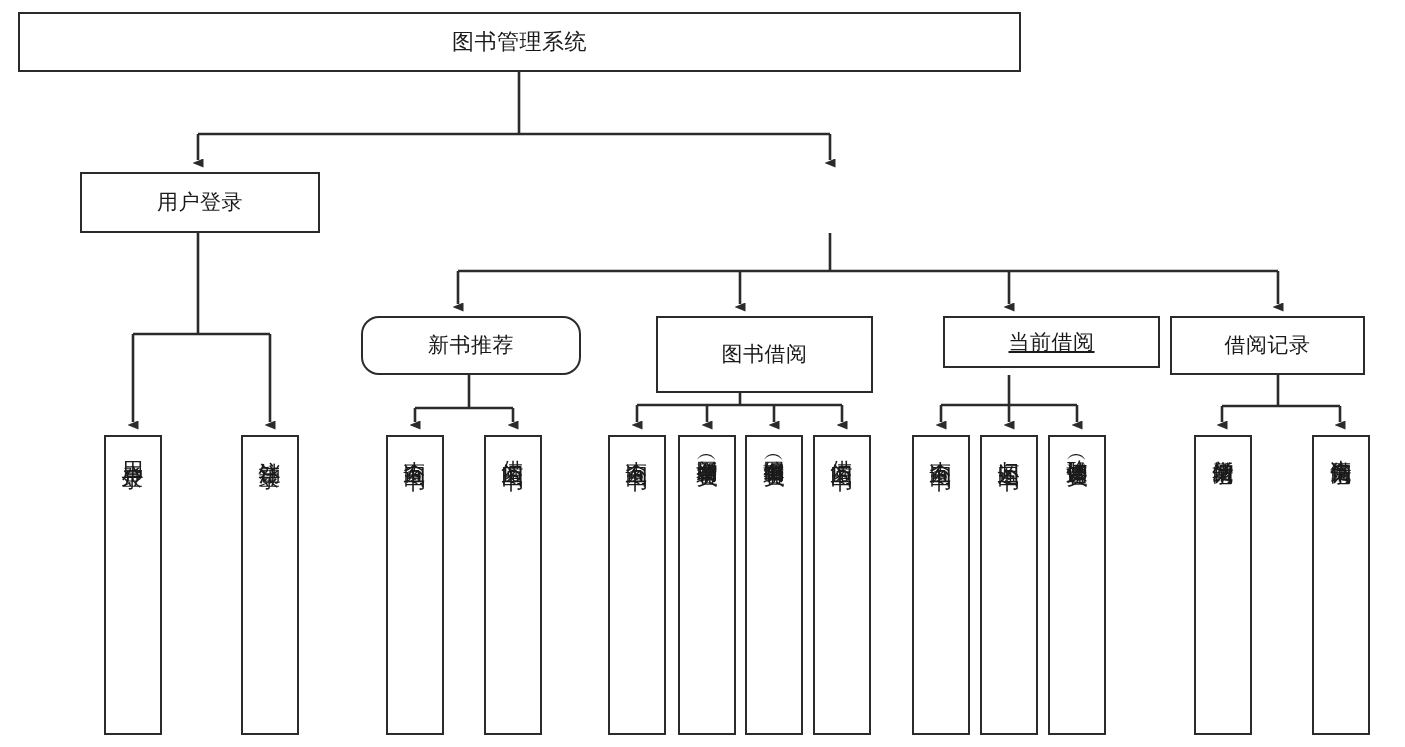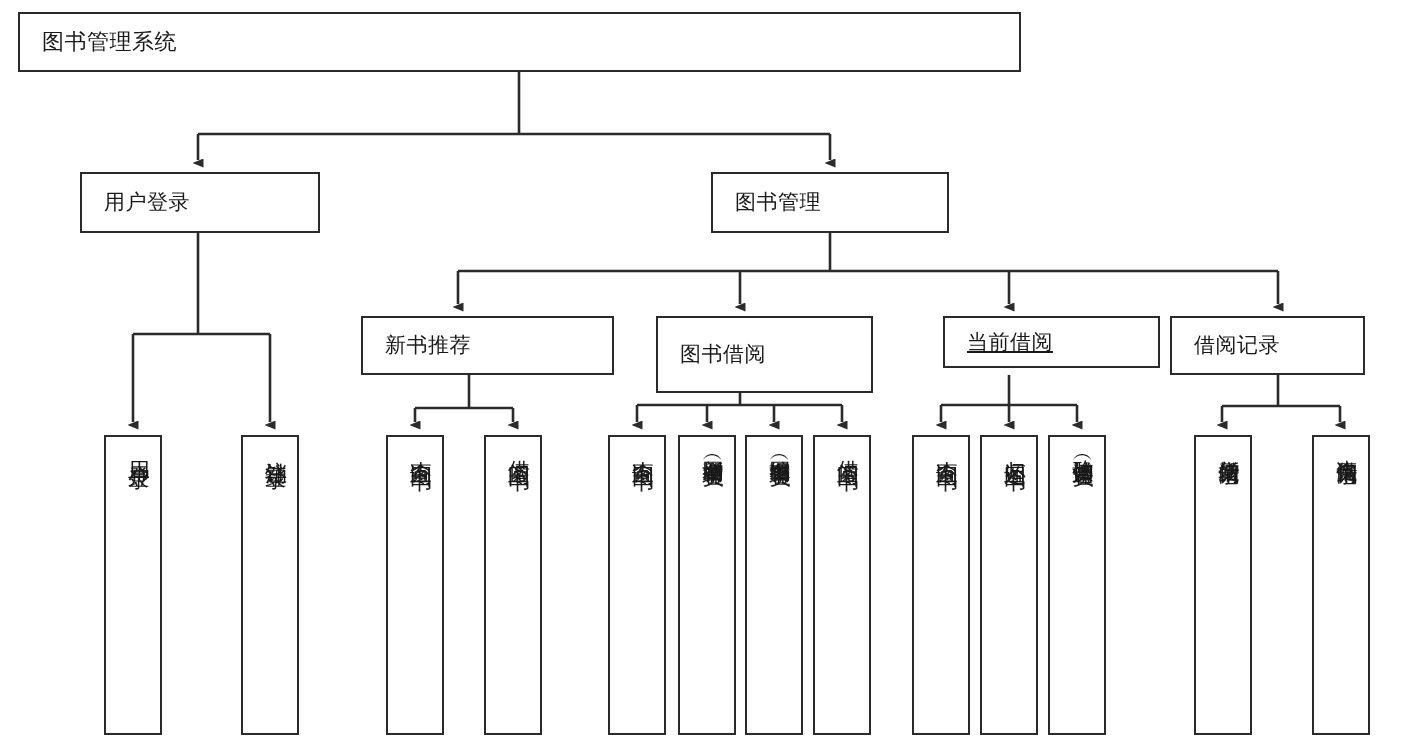--- a/index.html
+++ b/index.html
@@ -27,23 +27,23 @@
     pointer-events: none;
   }
   .node {
     position: absolute;
     box-sizing: border-box;
     border: 2.5px solid #2b2b2b;
     background: #ffffff;
     color: #1a1a1a;
     display: flex;
     align-items: center;
+    justify-content: center;
     text-align: center;
     z-index: 3;
-    padding-left: 22px;
   }
   .node .label {
     display: block;
     line-height: 1.18;
     letter-spacing: 0.5px;
   }
   
   .node.h .label {
     writing-mode: horizontal-tb;
     font-size: 21px;
@@ -133,25 +133,22 @@
     </g>
   </svg>
 
   <div class="node h root" style="left:18px; top:12px; width:1003px; height:60px;">
     <span class="label">图书管理系统</span>
   </div>
 
   <div class="node h" style="left:80px; top:172px; width:240px; height:61px;">
     <span class="label">用户登录</span>
   </div>
-  <div class="node h" style="left:711px; top:172px; width:238px; height:61px;">
-    <span class="label">图书管理</span>
-  </div>
-
-  <div class="node h" style="left:361px; top:316px; width:253px; height:59px;">
+
+  <div class="node h" style="left:361px; top:316px; width:220px; height:59px;border-radius:18px;">
     <span class="label">新书推荐</span>
   </div>
   <div class="node h" style="left:656px; top:316px; width:217px; height:77px;">
     <span class="label">图书借阅</span>
   </div>
   <div class="node h" style="left:943px; top:316px; width:217px; height:52px;text-decoration:underline;">
     <span class="label">当前借阅</span>
   </div>
   <div class="node h" style="left:1170px; top:316px; width:195px; height:59px;">
     <span class="label">借阅记录</span>

